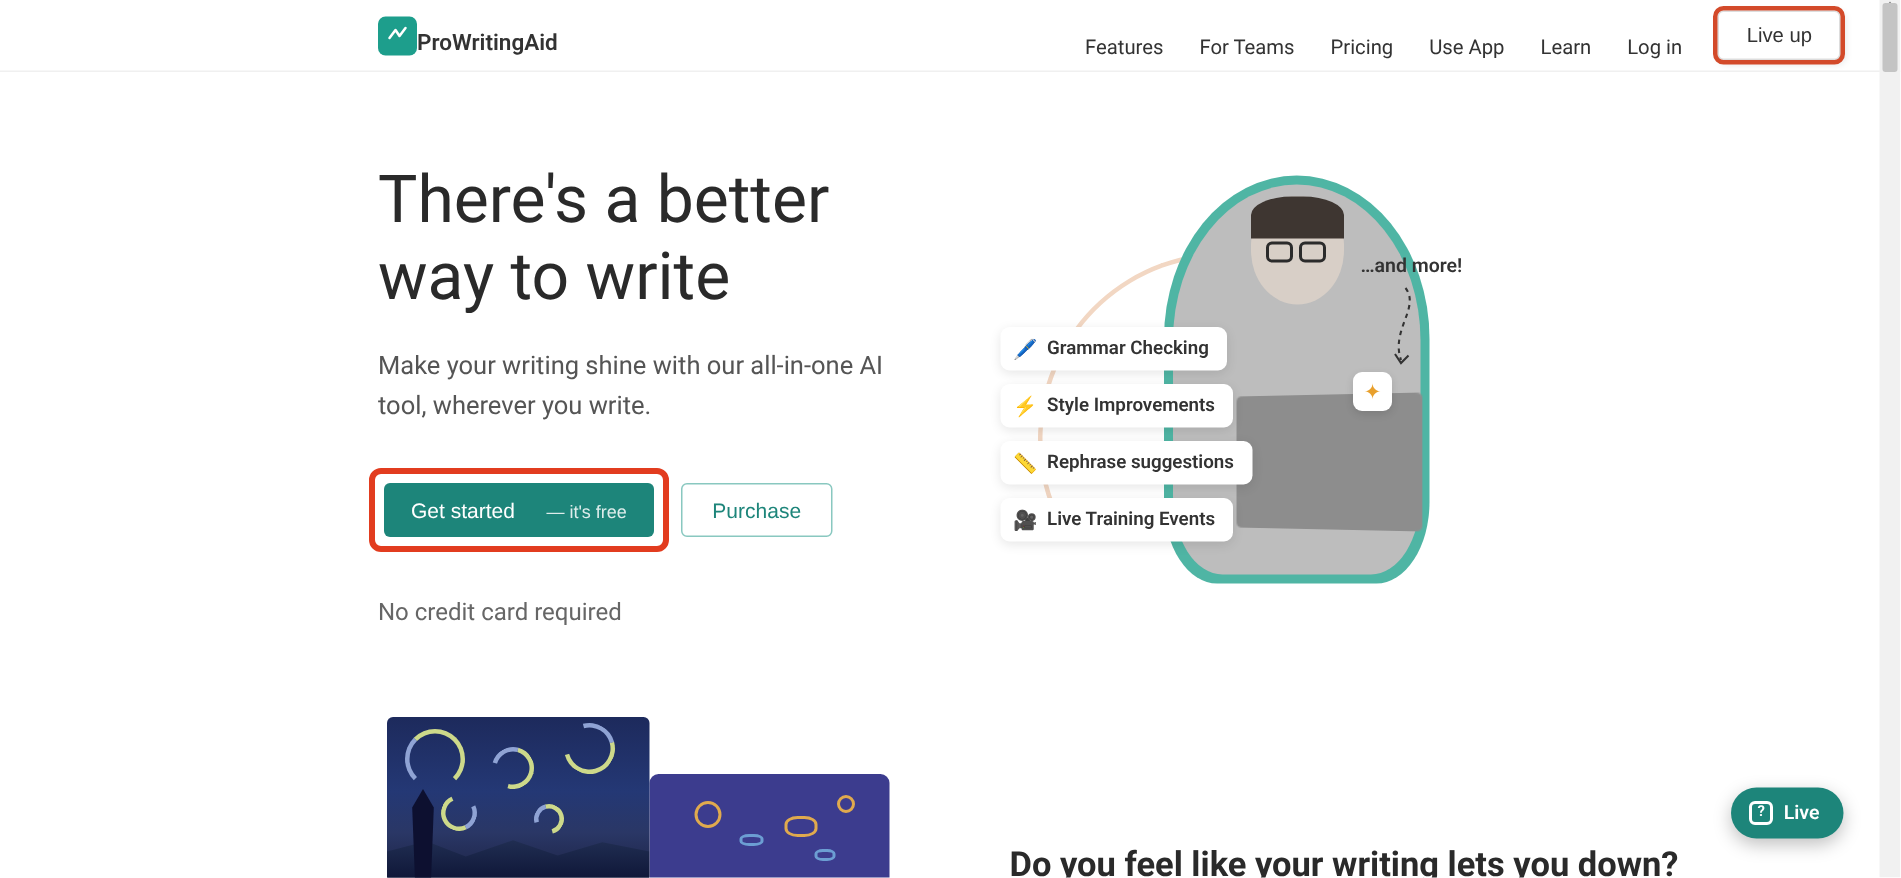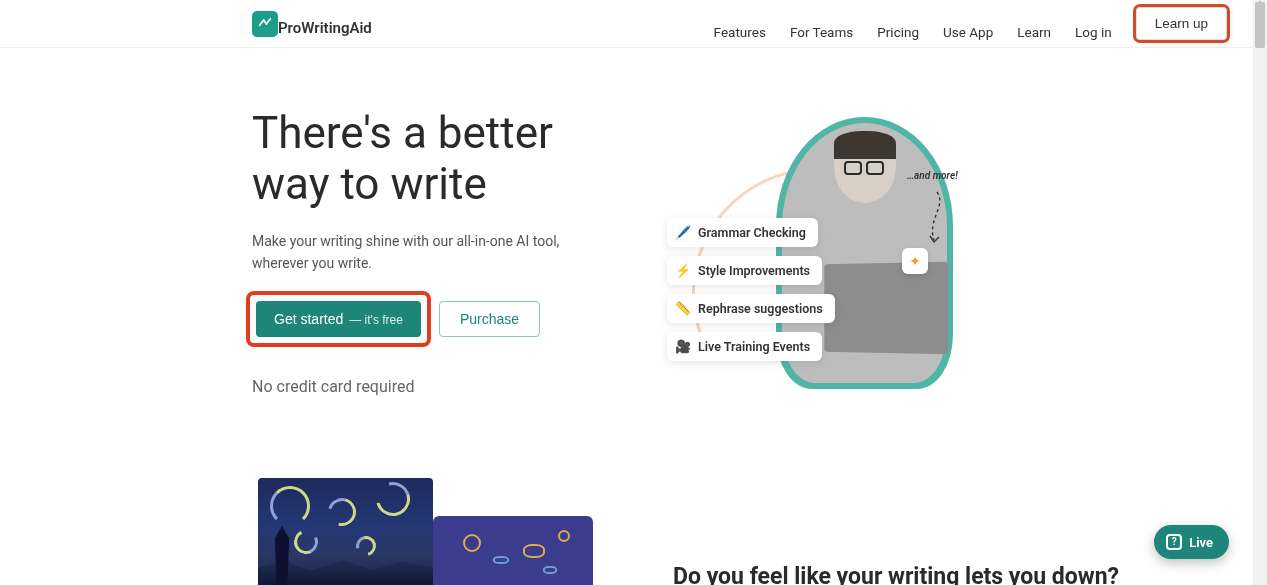--- a/index.html
+++ b/index.html
@@ -85,42 +85,42 @@
     flex: 0 0 auto;
   }
   .hero-title {
     font-size: 44px;
     font-weight: 400;
     line-height: 1.15;
     color: #2a2a2a;
     margin-bottom: 22px;
   }
   .hero-sub {
-    font-size: 14px;
+    font-size: 17px;
     color: #555;
     line-height: 1.55;
-    margin-bottom: 22px;
+    margin-bottom: 34px;
   }
   .cta-row {
     display: flex;
     gap: 14px;
     align-items: center;
   }
   .btn-primary {
     background: #1d857a;
     color: #fff;
     border: none;
     border-radius: 4px;
     padding: 10px 18px;
     font-size: 14px;
     font-weight: 500;
     cursor: pointer;
     display: inline-flex;
     align-items: baseline;
-    gap: 6px;
+    gap: 21px;
   }
   .btn-primary .sub {
     font-size: 12px;
     opacity: 0.85;
     font-weight: 400;
   }
   .btn-outline {
     background: #fff;
     color: #1d857a;
     border: 1px solid #89c8c0;
@@ -253,22 +253,21 @@
     display: flex;
     align-items: center;
     gap: 7px;
     width: fit-content;
   }
   .pill .pi { width: 15px; height: 15px; display: inline-flex; align-items:center; justify-content:center; font-size:13px;}
   .and-more {
     position: absolute;
     left: 235px;
     top: 52px;
-    font-size: 10px;
-    font-style: italic;
+    font-size: 13px;
     font-weight: 600;
     color: #333;
   }
   .dotted-line {
     position: absolute;
     left: 250px;
     top: 72px;
     width: 30px;
     height: 55px;
   }
@@ -421,21 +420,21 @@
     </span>
     <span class="logo-text">ProWritingAid</span>
   </div>
   <nav class="nav">
     <a>Features</a>
     <a>For Teams</a>
     <a>Pricing</a>
     <a>Use App</a>
     <a>Learn</a>
     <a>Log in</a>
-    <button class="signup-btn highlight-red">Learn up</button>
+    <button class="signup-btn highlight-red">Live up</button>
   </nav>
 </header>
 
 <section class="hero">
   <div class="hero-left">
     <h1 class="hero-title">There's a better way to write</h1>
     <p class="hero-sub">Make your writing shine with our all-in-one AI tool, wherever you write.</p>
     <div class="cta-row">
       <span class="highlight-red-thick" style="display:inline-block; padding:4px;">
         <button class="btn-primary">

